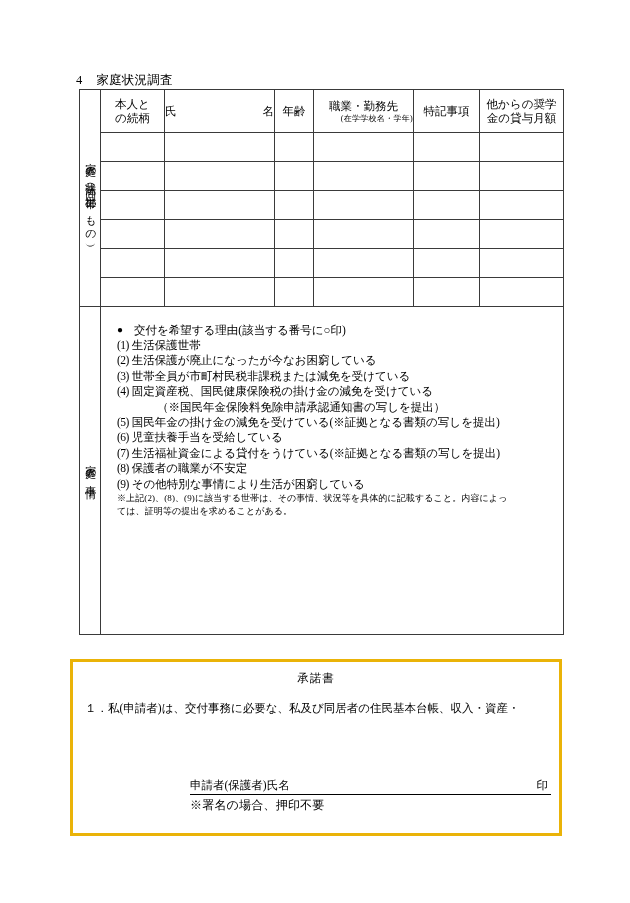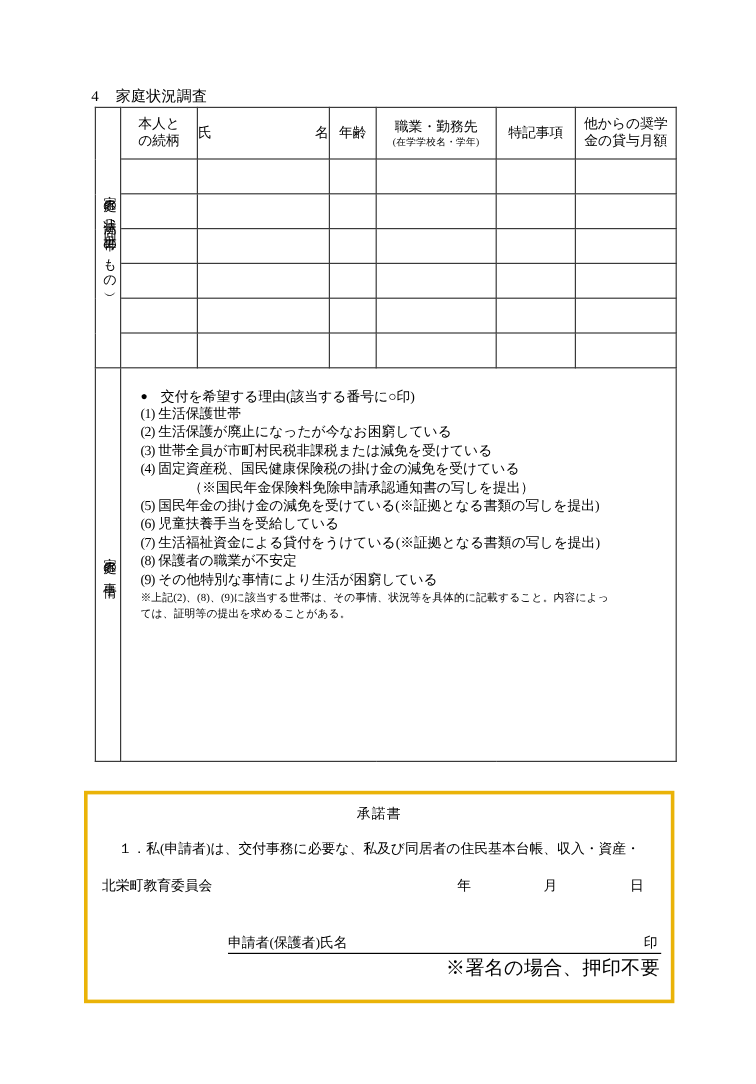--- a/index.html
+++ b/index.html
@@ -73,20 +73,21 @@
     font-size: 11.5px;
     line-height: 1.22;
     height: 42px;
     padding: 2px 1px;
   }
   .fh .sub {
     display: block;
     font-size: 8px;
     letter-spacing: 0.3px;
     margin-top: 1px;
+    text-align: right;
   }
   .fh-name {
     text-align: left;
     padding: 0 7px;
   }
   .fh-name .spread {
     display: flex;
     justify-content: space-between;
     align-items: center;
   }
@@ -152,21 +153,20 @@
     text-align: center;
     font-size: 11.5px;
     margin-top: 9px;
     letter-spacing: 1px;
   }
   .consent-body {
     font-size: 11.5px;
     line-height: 1.55;
     margin: 14px 12px 0 12px;
     text-indent: 0;
-    text-align: center;
   }
   .consent-body .l2 { display: block; }
 
   .consent-org-row {
     display: flex;
     align-items: baseline;
     margin: 13px 12px 0 12px;
     font-size: 11.5px;
   }
   .consent-org { white-space: nowrap; }
@@ -190,22 +190,22 @@
     display: flex;
     justify-content: space-between;
     align-items: center;
     border-bottom: 1px solid #000000;
     font-size: 11.5px;
     padding-bottom: 1px;
   }
   .sig-label { text-decoration: none; }
   .sig-stamp { padding-right: 3px; }
   .sig-note {
-    text-align: right;
-    font-size: 16px;
+    text-align: left;
+    font-size: 12px;
     margin-top: 2px;
     padding-right: 1px;
     letter-spacing: 0.2px;
   }
 </style>
 </head>
 <body>
 
 <div class="page">
 
@@ -351,28 +351,20 @@
       </td>
     </tr>
   </tbody>
     </table>
 
   <div class="consent">
     <div class="consent-title">承諾書</div>
     <div class="consent-body">
       <span>１．私(申請者)は、交付事務に必要な、私及び同居者の住民基本台帳、収入・資産・</span>
     </div>
-    <div class="consent-org-row">
-      <span class="consent-org">北栄町教育委員会</span>
-      <span class="date-group">
-        <span class="d-y">年</span>
-        <span class="d-m">月</span>
-        <span class="d-d">日</span>
-      </span>
-    </div>
     <div class="sig-wrap">
       <div class="sig-line">
         <span class="sig-label">申請者(保護者)氏名</span>
         <span class="sig-stamp">印</span>
       </div>
       <div class="sig-note">※署名の場合、押印不要</div>
     </div>
   </div>
 
 </div>

